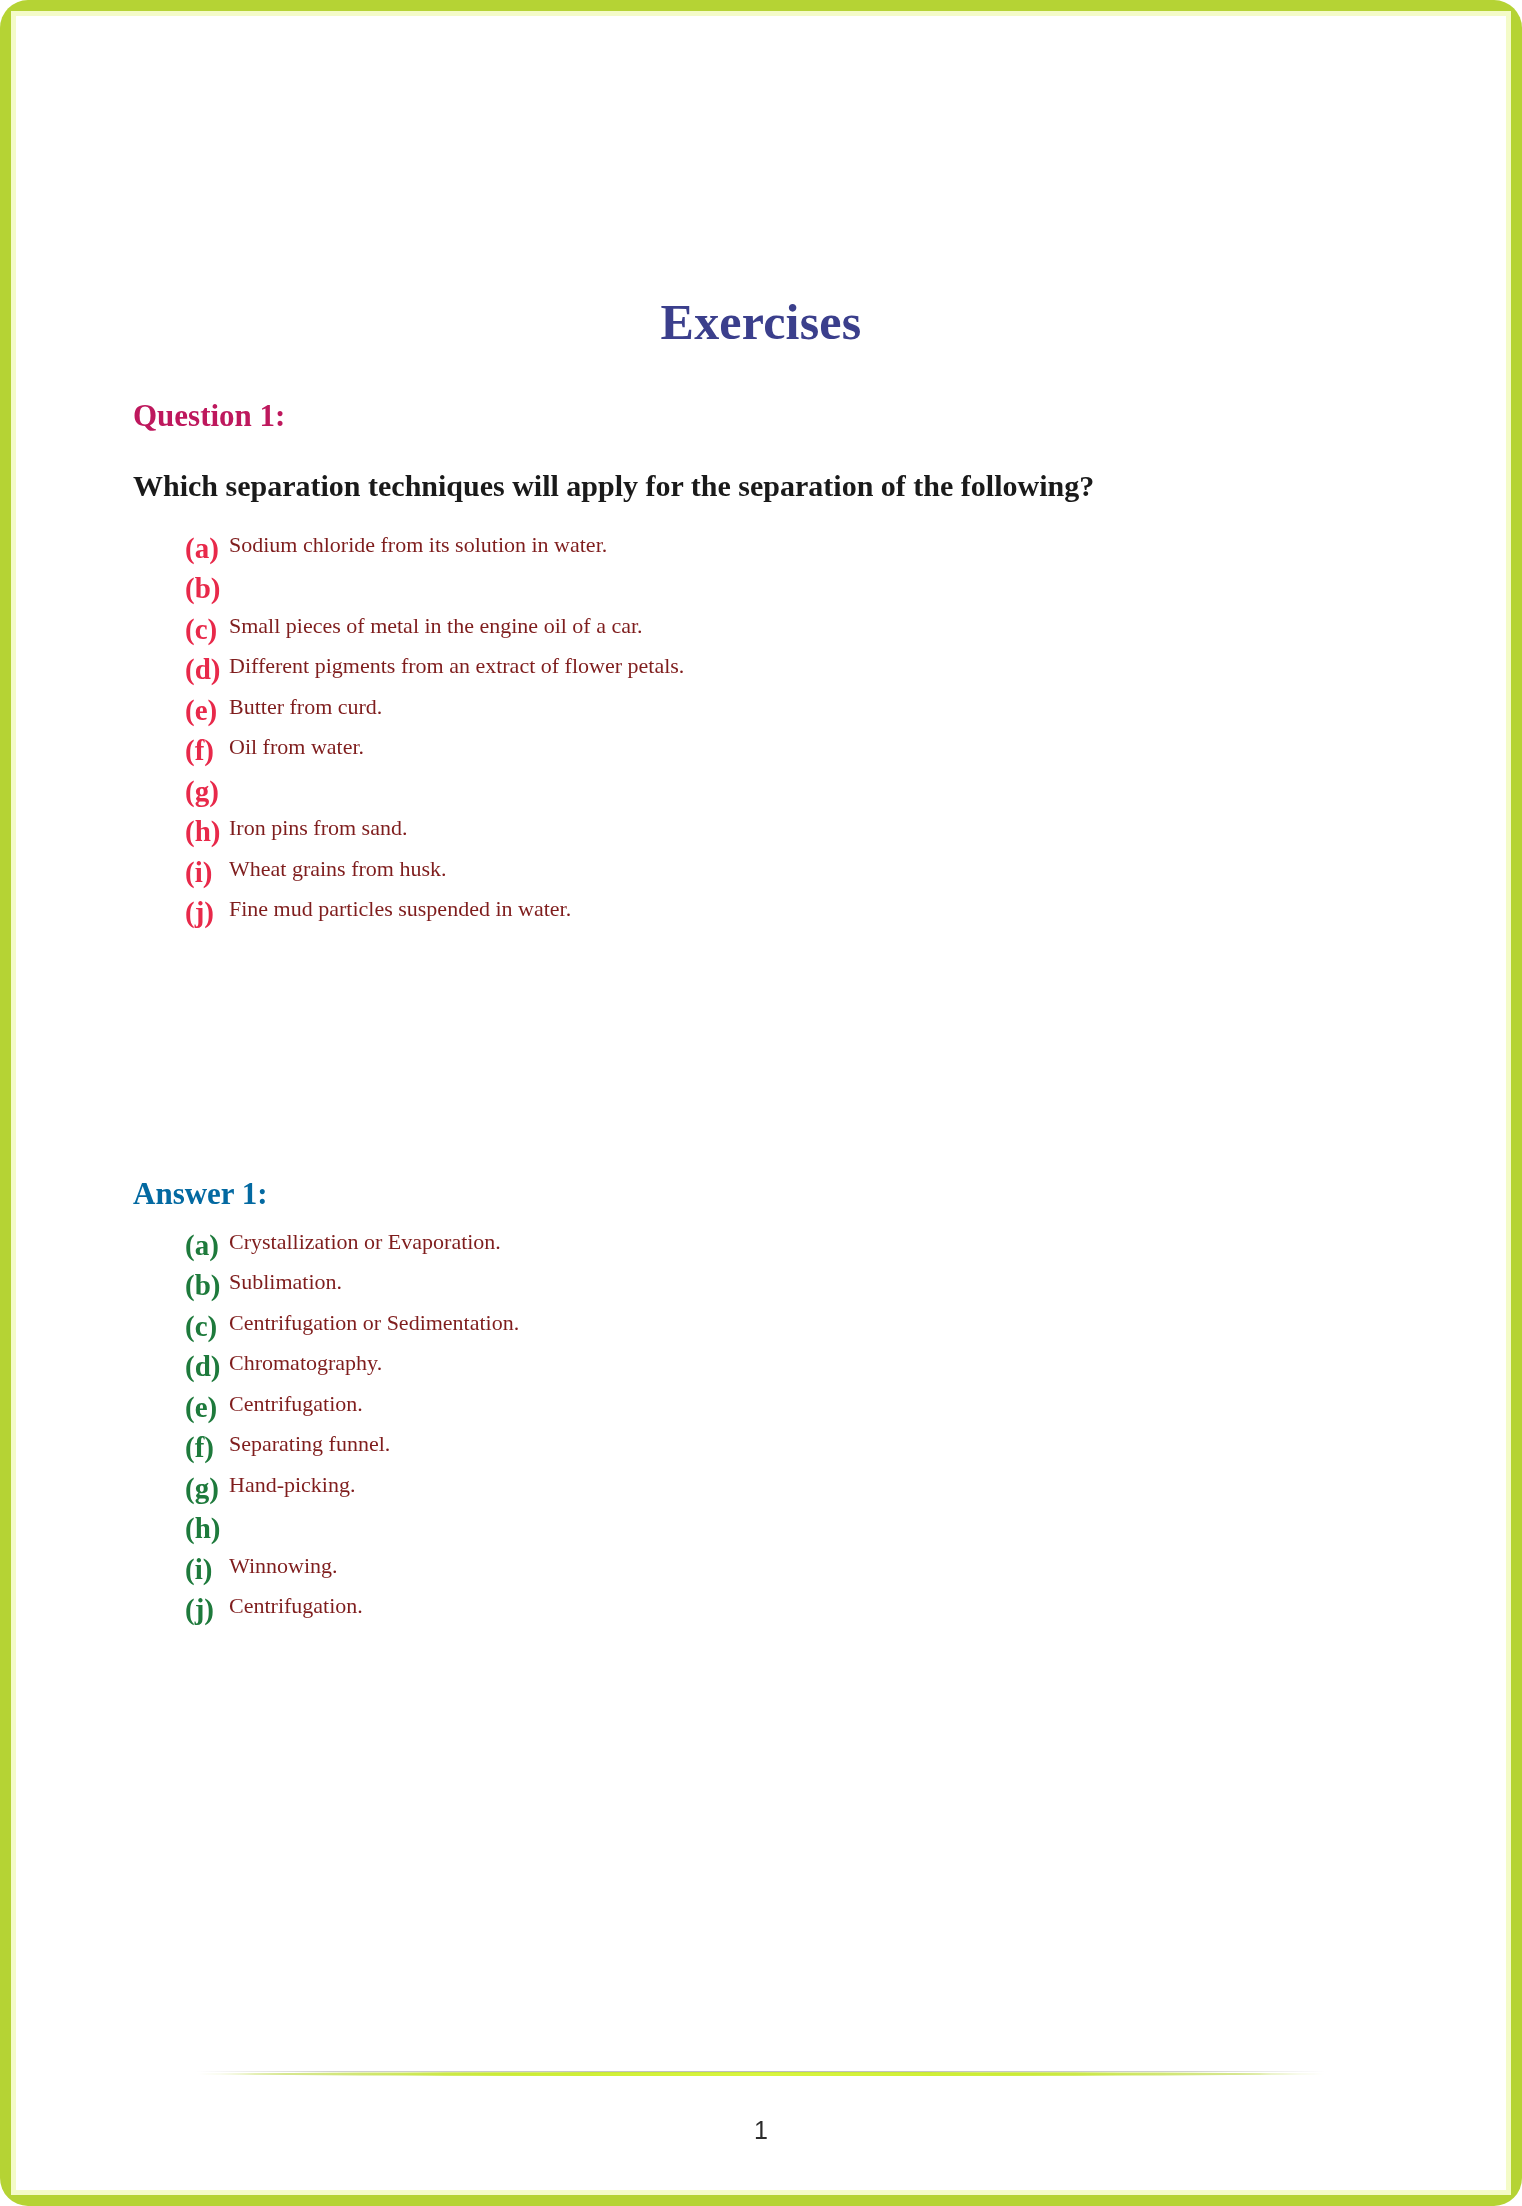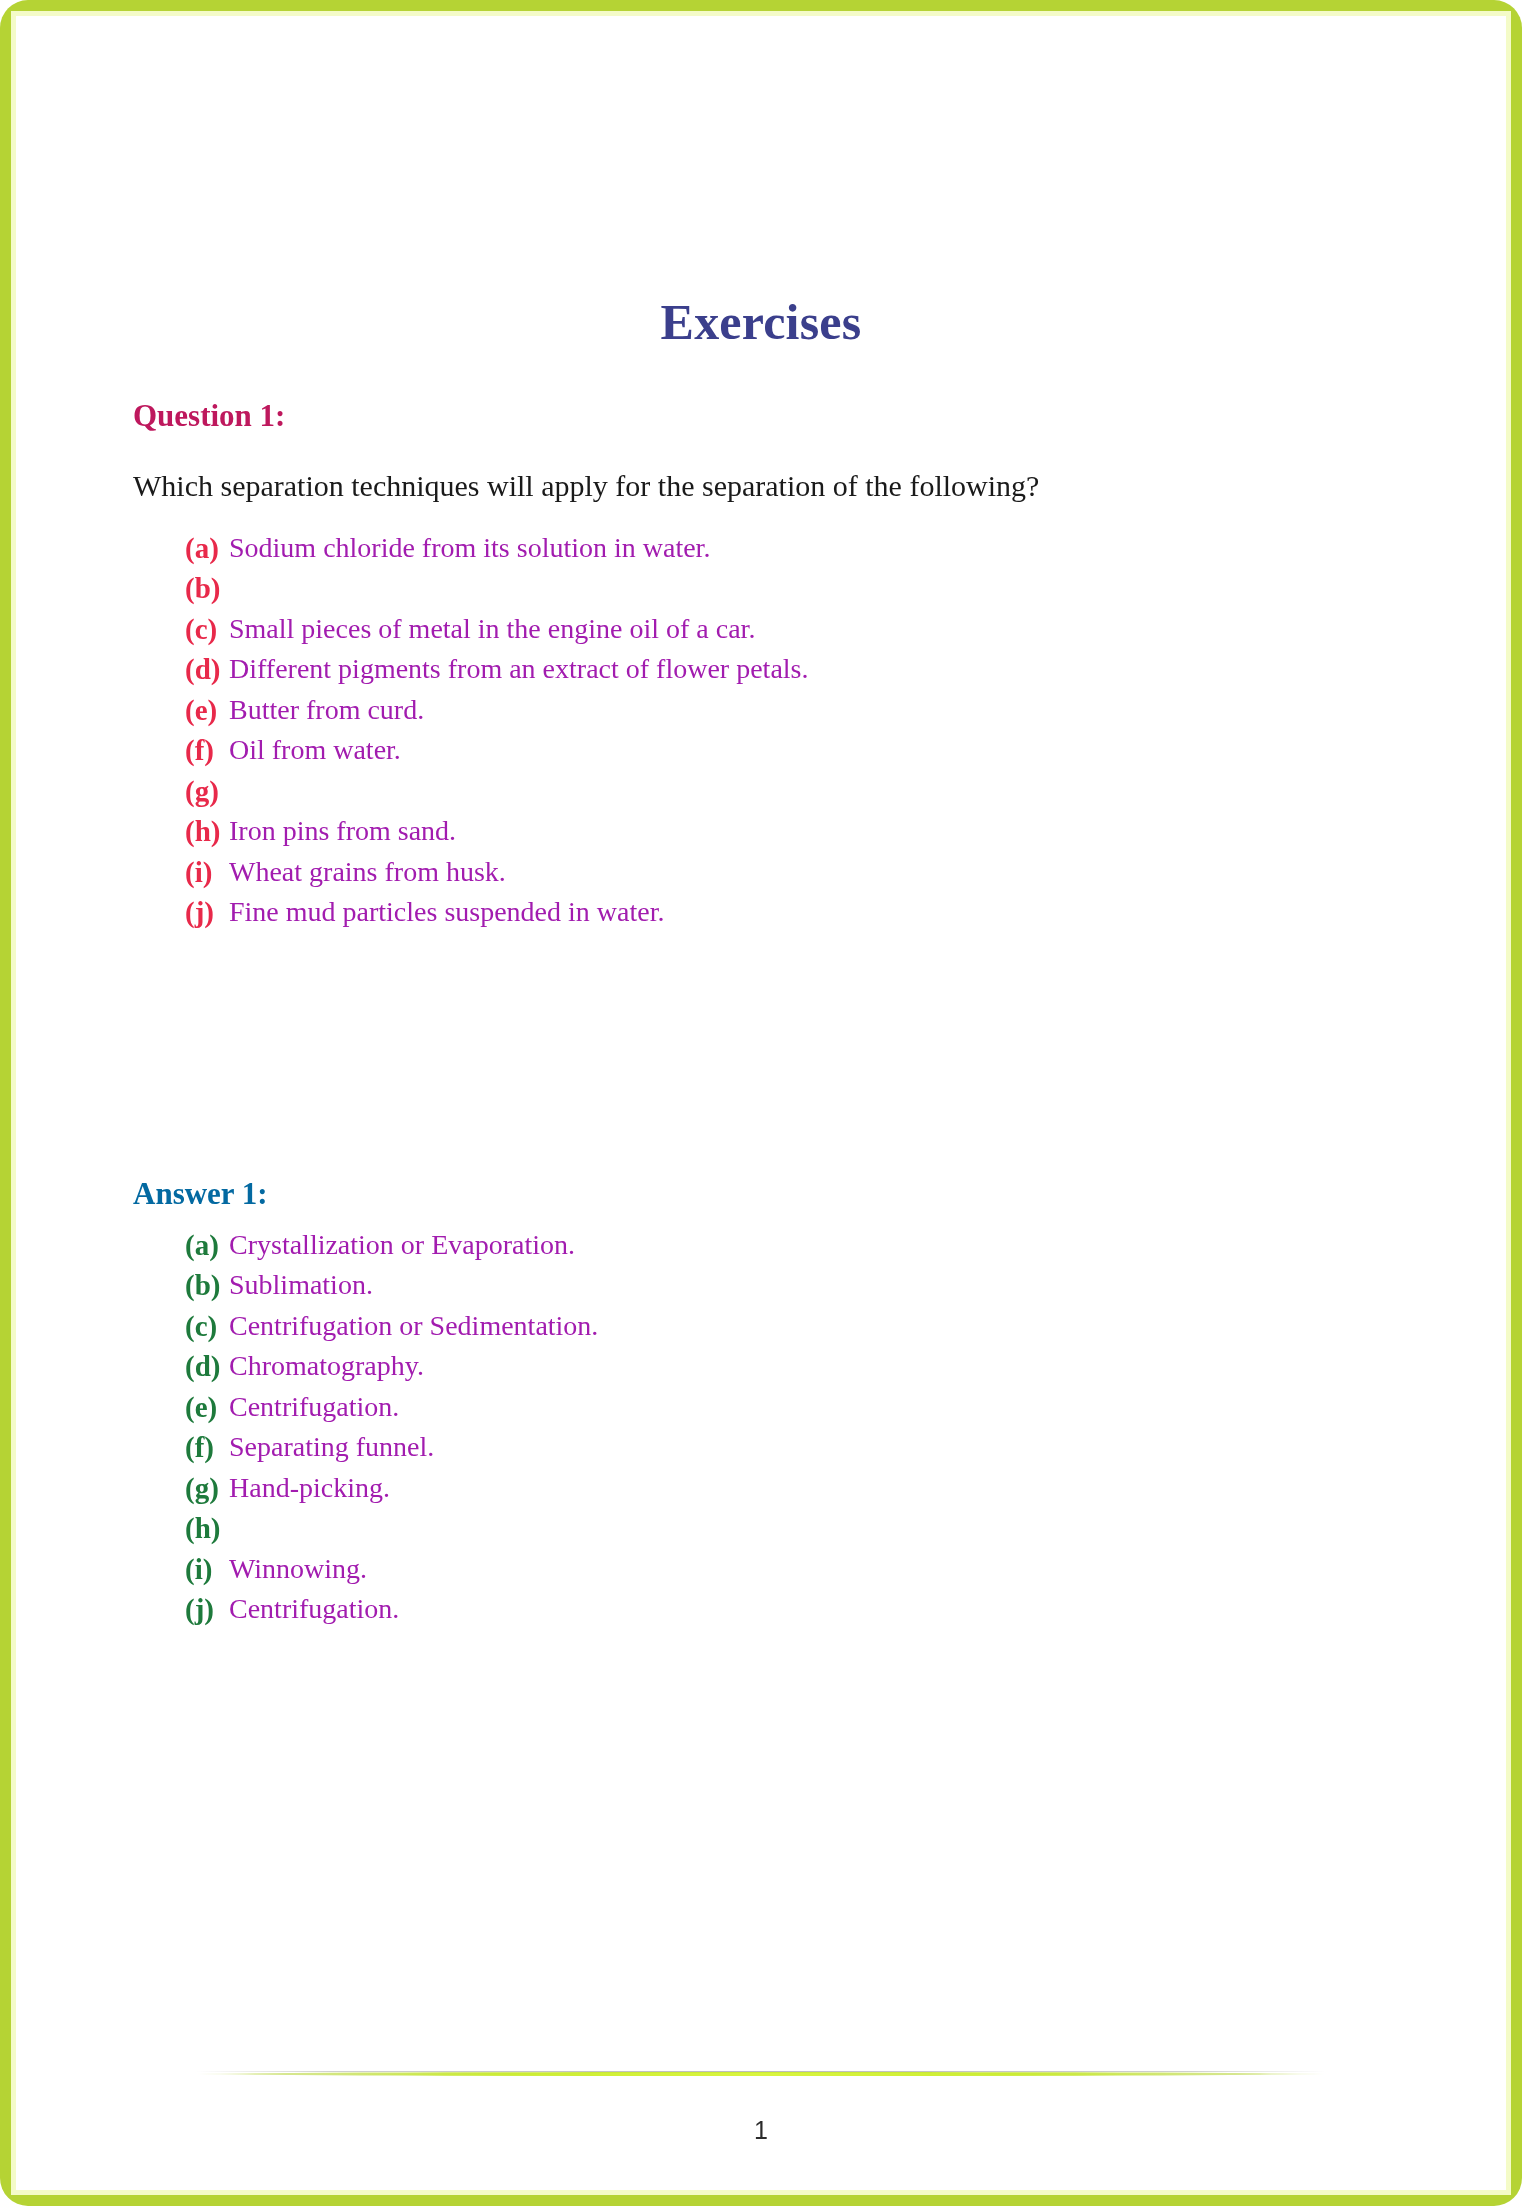--- a/index.html
+++ b/index.html
@@ -71,20 +71,21 @@
   
   .intro {
     position: absolute;
     left: 133px;
     top: 468px;
     width: 1260px;
     font-size: 30px;
     color: #1a1a1a;
     line-height: 1.22;
     margin: 0;
+    font-weight: bold;
   }
 
   
   .item-list {
     position: absolute;
     left: 0;
     width: 1522px;
     margin: 0;
     padding: 0;
     list-style: none;
@@ -108,22 +109,22 @@
     font-size: 29px;
     font-weight: bold;
     line-height: 1.24;
     text-align: left;
   }
   .q-list .marker { color: #e8294a; }
   .a-list .marker { color: #1e7a3c; }
 
   .item-text {
     flex: 1 1 auto;
-    font-size: 28px;
-    color: #a21caf;
+    font-size: 22px;
+    color: #7f1d1d;
     line-height: 1.24;
     padding-right: 113px;
   }
   .item-text.justify {
     text-align: justify;
     text-align-last: left;
   }
 
   
   .footer-rule {

